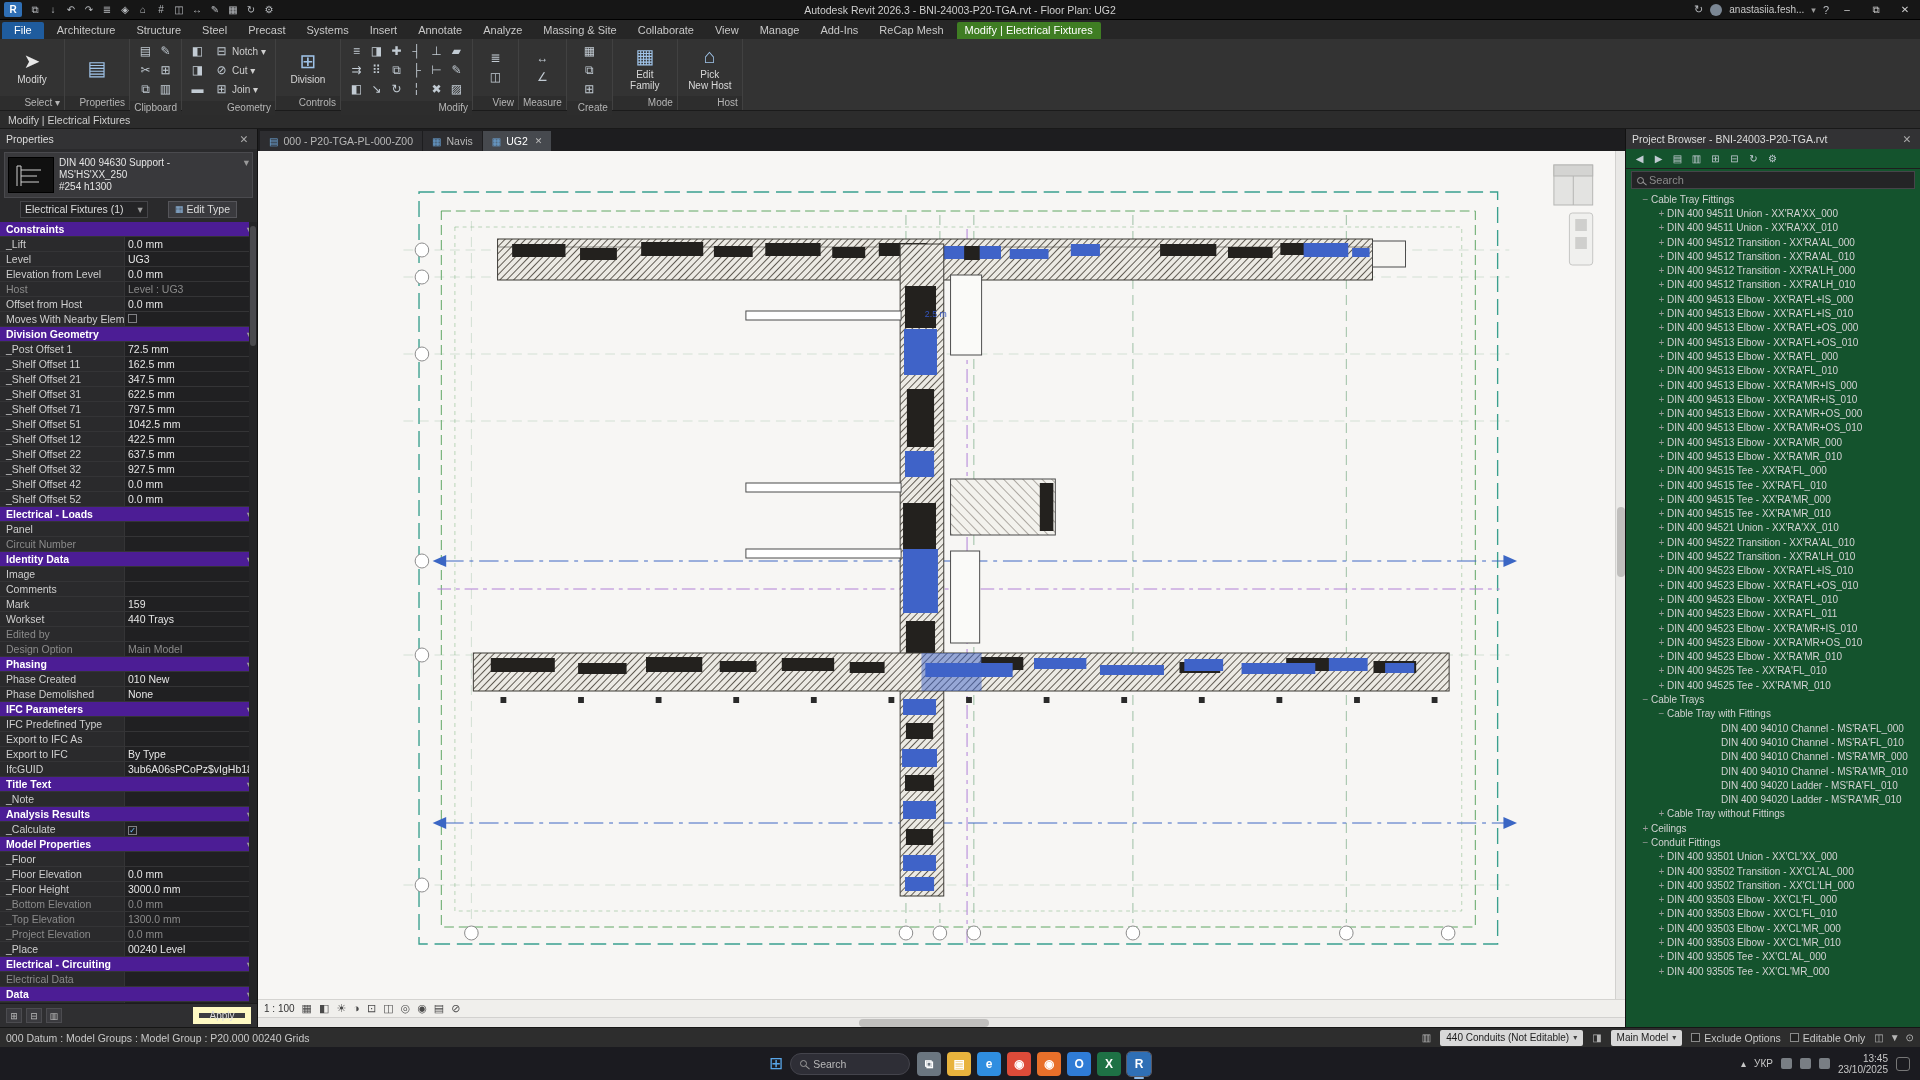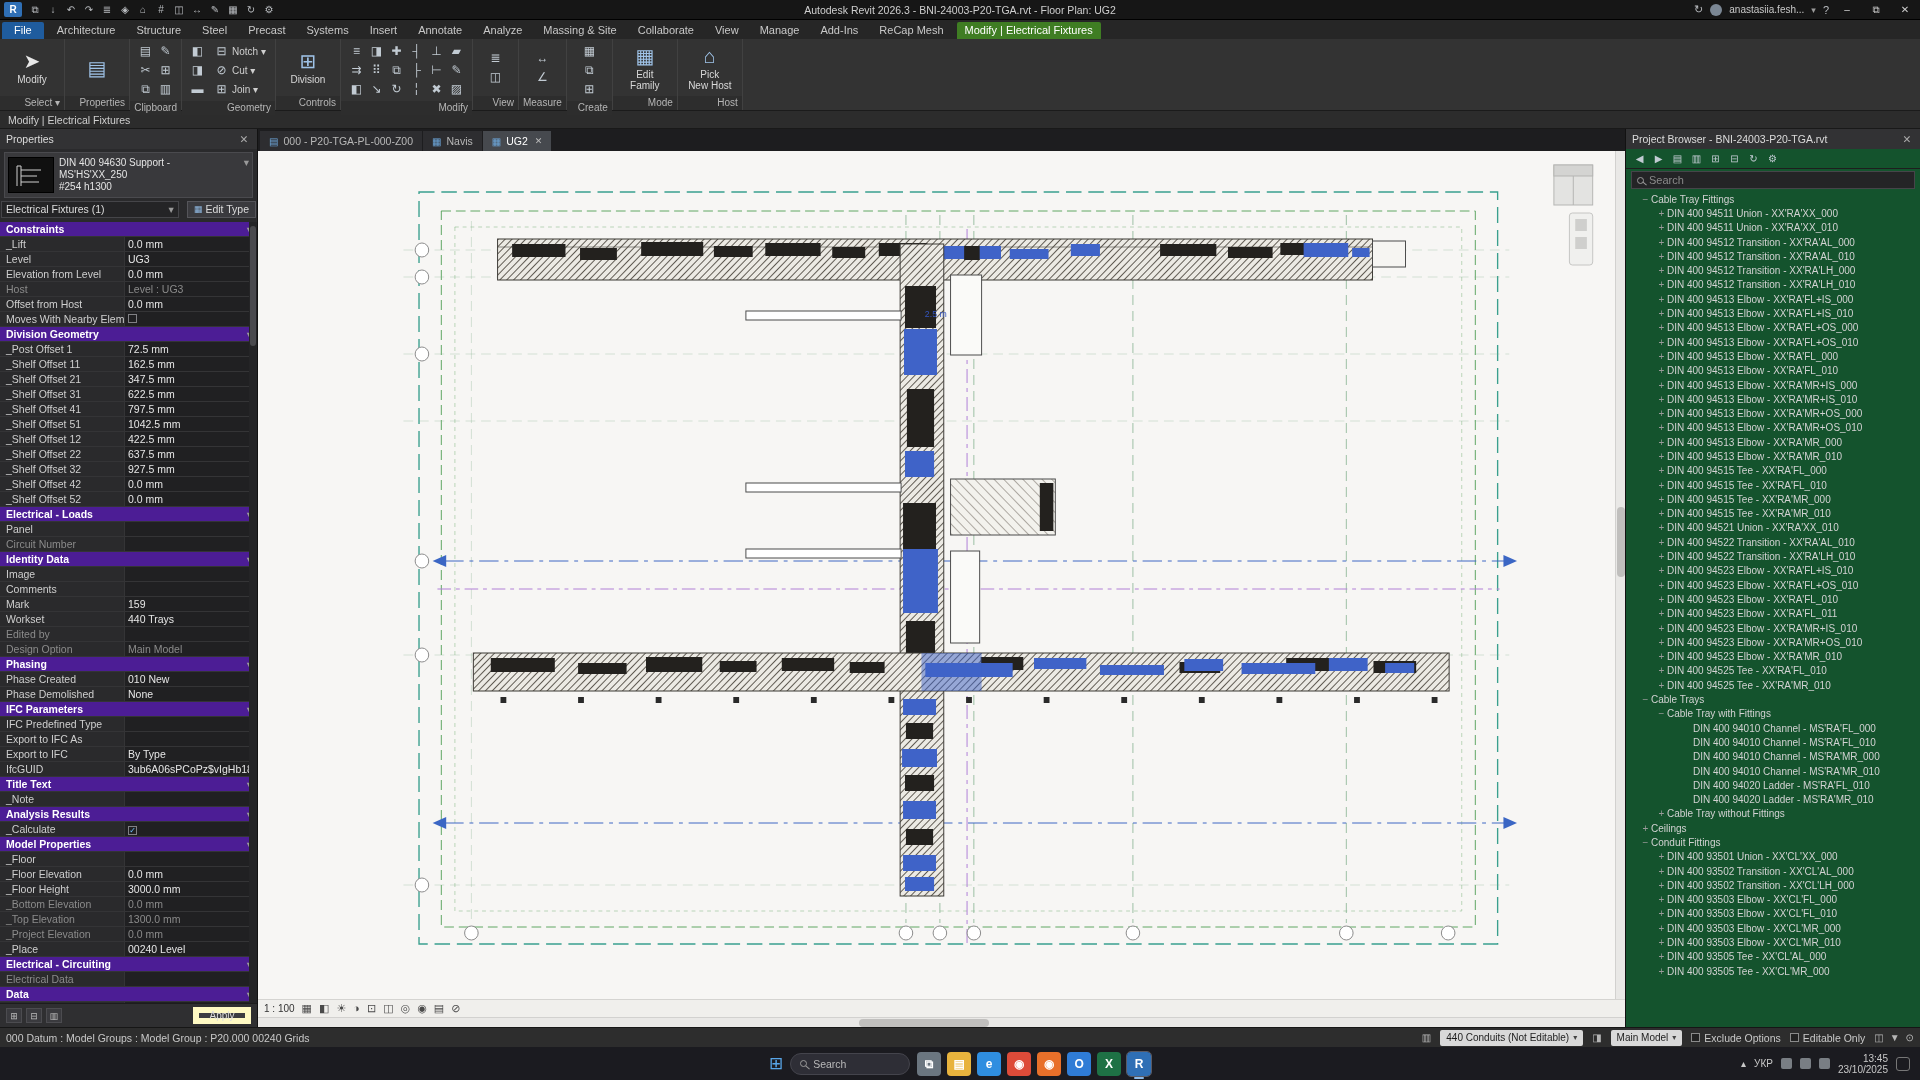--- a/index.html
+++ b/index.html
@@ -39,21 +39,21 @@
   
   #main{display:flex;height:898px}
   
   #props{width:258px;background:#2a2a2c;border-right:1px solid #121212;display:flex;flex-direction:column;font-size:10.5px}
   .pane-hdr{height:20px;display:flex;align-items:center;padding:0 6px;background:#323234;color:#dcdcdc;font-size:10.5px}
   .pane-hdr .x{margin-left:auto;color:#aaa;width:14px;text-align:center}
   #typesel{height:46px;margin:3px 4px 0;background:#39393c;border:1px solid #4a4a4e;display:flex;align-items:center;padding:3px;gap:5px}
   #typethumb{width:46px;height:36px;background:#141414;border:1px solid #000;flex:none}
   #typetext{flex:1;color:#e4e4e4;font-size:10px;line-height:12px;overflow:hidden}
   #typesel .dd{color:#9a9a9a;align-self:flex-start}
-  #filterrow{height:22px;display:flex;align-items:center;gap:8px;padding:2px 1px}
+  #filterrow{height:22px;display:flex;align-items:center;gap:20px;padding:2px 20px}
   #elemfilter{flex:1;height:17px;background:#242426;border:1px solid #454549;display:flex;align-items:center;padding:0 4px;color:#dcdcdc}
   #elemfilter .dd{margin-left:auto;color:#9a9a9a}
   #edittype{height:17px;background:#3a3a3e;border:1px solid #55555a;display:flex;align-items:center;gap:3px;padding:0 6px;color:#dcdcdc}
   #pgrid{flex:1;overflow:hidden;margin-top:2px;position:relative}
   .prow{display:flex;height:15px;border-bottom:1px solid #343436;align-items:stretch}
   .plabel{width:124px;padding:1px 3px 0 6px;color:#cfcfcf;white-space:nowrap;overflow:hidden}
   .pval{flex:1;background:#202022;border-left:1px solid #343436;padding:1px 3px 0;color:#e6e6e6;white-space:nowrap;overflow:hidden;margin-right:8px}
   .prow.section{background:#4c1d95;font-weight:bold}
   .prow.section .plabel{flex:1;width:auto;color:#fff}
   .prow.section .shandle{display:flex}
@@ -90,21 +90,21 @@
   #btoolbar .ric{width:17px;height:16px;font-size:10px}
   #bsearch{height:18px;margin:2px 5px;background:#242426;border:1px solid #454549;display:flex;align-items:center;gap:5px;padding:0 5px}
   .mag{width:7px;height:7px;border:1.4px solid #9a9a9a;border-radius:50%;position:relative;flex:none}
   .mag::after{content:"";position:absolute;width:5px;height:1.4px;background:#9a9a9a;right:-4px;bottom:-2px;transform:rotate(40deg)}
   #bsearch span{color:#8a8a8a}
   #btree{flex:1;overflow:hidden;font-size:10px;padding-top:1px}
   .titem{height:14.3px;display:flex;align-items:center;color:#d2d2d2;white-space:nowrap;overflow:hidden}
   .titem .exp{width:11px;text-align:center;color:#9a9a9a;flex:none}
   .titem.ind-1{padding-left:14px}
   .titem.ind-2{padding-left:30px}
-  .titem.ind-3{padding-left:56px}
+  .titem.ind-3{padding-left:84px}
   
   #statusbar{height:20px;background:#2d2d2d;border-top:1px solid #161616;display:flex;align-items:center;padding:0 6px;gap:9px;font-size:10.5px;color:#c8c8c8}
   .pill{background:#d9d9d9;color:#1d1d1d;height:16px;display:flex;align-items:center;gap:4px;padding:0 6px;border-radius:2px;font-size:10px}
   .pill .dd{font-size:8px;color:#444}
   .sbcheck{display:flex;align-items:center;gap:4px;color:#c8c8c8}
   .sbcheck .box{width:9px;height:9px;border:1px solid #8a8a8a;background:#222}
   .sbic{color:#b5b5b5;font-size:10px}
   
   #taskbar{height:33px;background:#1b1b20;display:flex;align-items:center;padding:0 10px}
   #tbspacer{flex:1}
@@ -481,21 +481,21 @@
         <div class="prow">
           <div class="plabel">_Shelf Offset 31</div>
           <div class="pval">
             <span class="pval-text">622.5 mm</span>
             
           </div>
 
         </div>
 
         <div class="prow">
-          <div class="plabel">_Shelf Offset 41</div>
+          <div class="plabel">_Shelf Offset 71</div>
           <div class="pval">
             <span class="pval-text">797.5 mm</span>
             
           </div>
 
         </div>
 
         <div class="prow">
           <div class="plabel">_Shelf Offset 51</div>
           <div class="pval">

